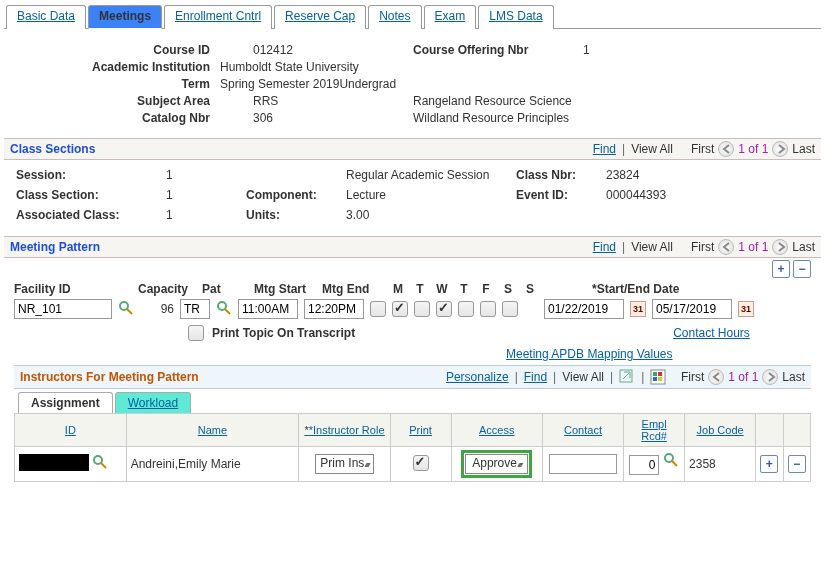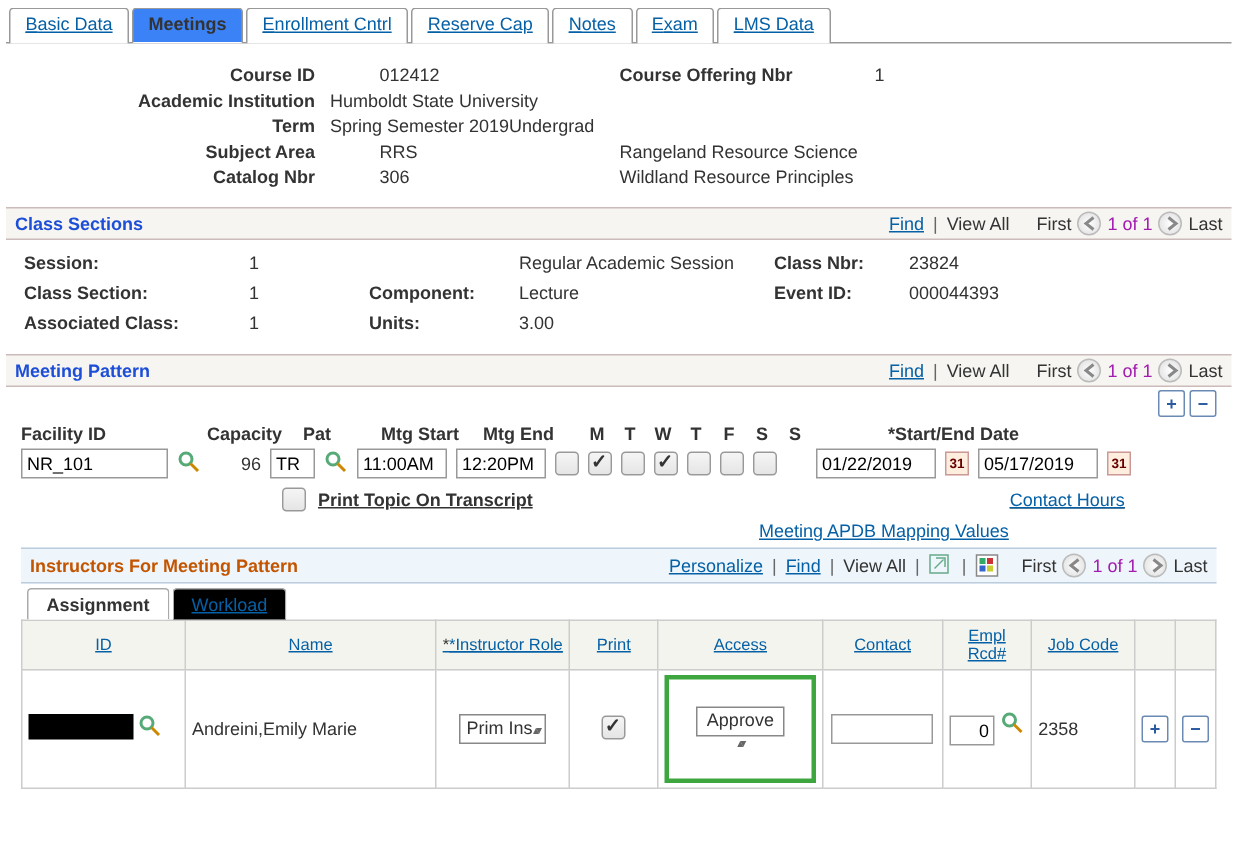--- a/index.html
+++ b/index.html
@@ -111,53 +111,53 @@
   .chk {
     width: 16px; height: 16px; border: 1px solid #999; border-radius: 3px;
     background: linear-gradient(#f5f5f5,#e5e5e5); display: inline-block; position: relative;
     cursor: pointer;
   }
   .chk.checked::after {
     content: "✓"; position: absolute; top: -2px; left: 1px;
     color: #333; font-weight: bold; font-size: 13px;
   }
   .mp-line2 { display: flex; align-items: center; gap: 8px; margin-top: 10px; padding-left: 2px; }
-  .mp-line3 { display: flex; align-items: center; gap: 8px; margin-top: 6px; padding-left: 174px; text-decoration: underline; }
+  .mp-line3 { display: flex; align-items: center; gap: 8px; margin-top: 6px; padding-left: 174px; }
   .rt-links-inline { margin-left: 310px; }
   
   .instr-bar {
     background: #eef6fb; border-top: 1px solid #bcd; border-bottom: 1px solid #bcd;
     padding: 3px 6px; display: flex; align-items: center; justify-content: space-between;
   }
   .instr-title { color: #c45500; font-weight: bold; }
   .instr-nav { display: flex; align-items: center; gap: 4px; }
   .iconbtn {
     display: inline-block; width: 16px; height: 16px; cursor: pointer;
     position: relative;
   }
   .subtabs { display: flex; padding: 3px 0 0 4px; }
   .subtab {
     border: 1px solid #aaa; border-bottom: none;
     padding: 3px 12px; margin-right: 2px; cursor: pointer;
-    background: #000000; color: #0560a6; text-decoration: underline;
+    background: #5eead4; color: #0560a6; text-decoration: underline;
     border-radius: 3px 3px 0 0;
   }
   .subtab.active { background: #fff; text-decoration: none; color: #333; font-weight: bold; }
   
   table.itab { width: 100%; border-collapse: collapse; }
   .itab th {
     background: #f4f4ee; border: 1px solid #ccc; font-weight: normal;
     color: #0560a6; text-decoration: underline; padding: 4px 4px; font-size: 11px;
     text-align: center; cursor: pointer;
   }
   .itab td { border: 1px solid #ccc; padding: 3px 4px; text-align: center; vertical-align: middle; }
   .idcell-black { background: #000; width: 70px; height: 17px; display: inline-block; }
   .sel { border: 1px solid #888; height: 20px; font-size: 12px; background: #fff; }
   .access-wrap {
-    border: 3px solid #3ea63e; padding: 18px; display: inline-block;
+    border: 3px solid #3ea63e; padding: 1px; display: inline-block;
   }
   .updn::after { content: " ▴▾"; font-size: 8px; color: #666; letter-spacing: -2px; }
   .req-star { color: #333; }
 </style>
 </head>
 <body>
 
 <div class="tabs">
   <div class="tab"><span class="ul">B</span><span></span>asic Data</div>
   <div class="tab active">Meetings</div>

